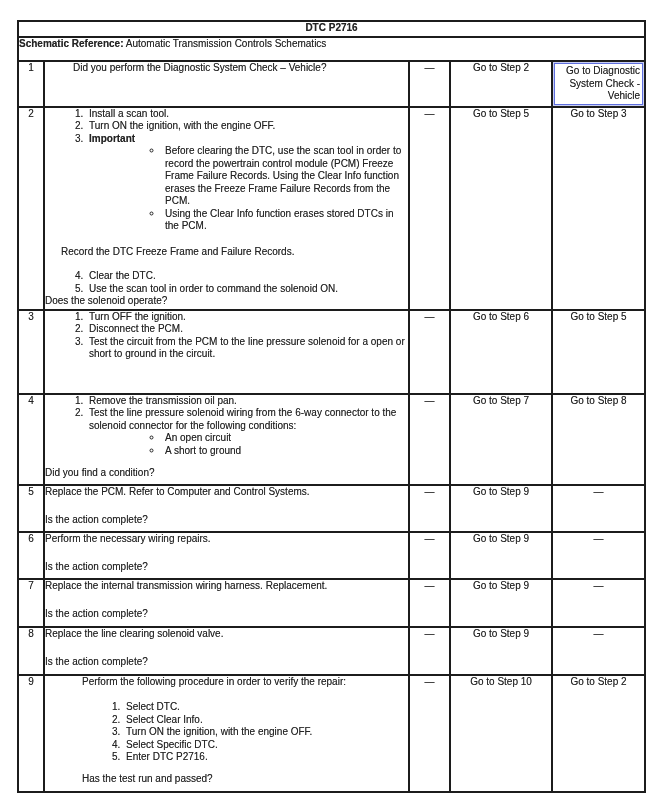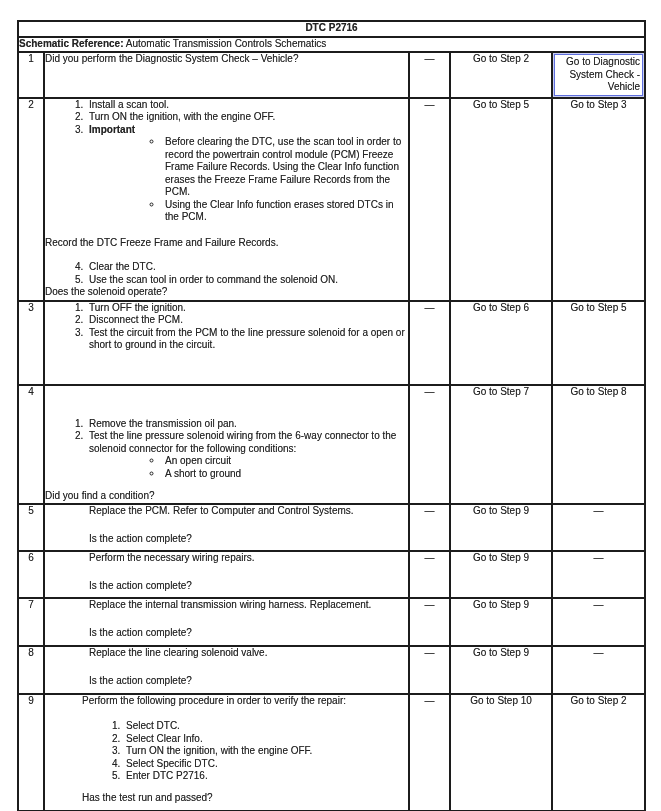--- a/index.html
+++ b/index.html
@@ -24,31 +24,31 @@
   
   td.step{text-align:center;vertical-align:middle;}
   td.vals{text-align:center;vertical-align:middle;}
   
   td.gobtm{vertical-align:bottom;text-align:center;padding:0 2px 3px 2px;}
   td.nomid{vertical-align:middle;text-align:center;}
   td.notop{vertical-align:top;text-align:right;}
   
   td.action{padding:1px 3px 2px 3px;}
   .aflex{display:flex;flex-direction:column;justify-content:space-between;}
-  .h-r1{height:36px;}
+  .h-r1{height:36px;margin-left:28px;}
   .h-r2{height:196px;}
   .h-r3{height:77px;gap:35px;}
-  .h-r4{height:85px;margin-top:32px;}
-  .h-sm{height:41px;padding-left:44px;}
+  .h-r4{height:85px;}
+  .h-sm{height:41px;}
   .h-r9{height:110px;padding-left:37px;}
   ol.num{margin:0;padding-left:41px;}
   ol.num li{padding-left:3px;}
   ul.circ{list-style-type:circle;margin:0;padding-left:74px;}
   ul.circ li{padding-left:2px;}
-  p.para{margin:13px 0 12px 0;}
+  p.para{margin:13px 0 12px 16px;}
   .question{margin:0;}
   
   .linkbox{
     display:block;margin:1px;padding:1px 2px;
     border:1px solid #5f6fdd;outline:1px solid rgba(95,111,221,.35);
   }
 </style>
 </head>
 <body>
 
@@ -61,21 +61,21 @@
         <col style="width:102px">
         <col style="width:93px">
   </colgroup>
 
   <tbody>
         <tr style="height:16px">
     <td class="titlecell" colspan="5">DTC P2716</td>
   </tr>
 
 
-  <tr style="height:15px">
+  <tr style="height:24px">
     <td class="schem" colspan="5">
       <span class="b">Schematic Reference:</span><span> Automatic Transmission Controls Schematics</span>
     </td>
   </tr>
 
   <tr style="height:43px">
     <td class="step">1</td>
     <td class="action">
       <div class="aflex h-r1">
         <div class="question">Did you perform the Diagnostic System Check – Vehicle?</div>

